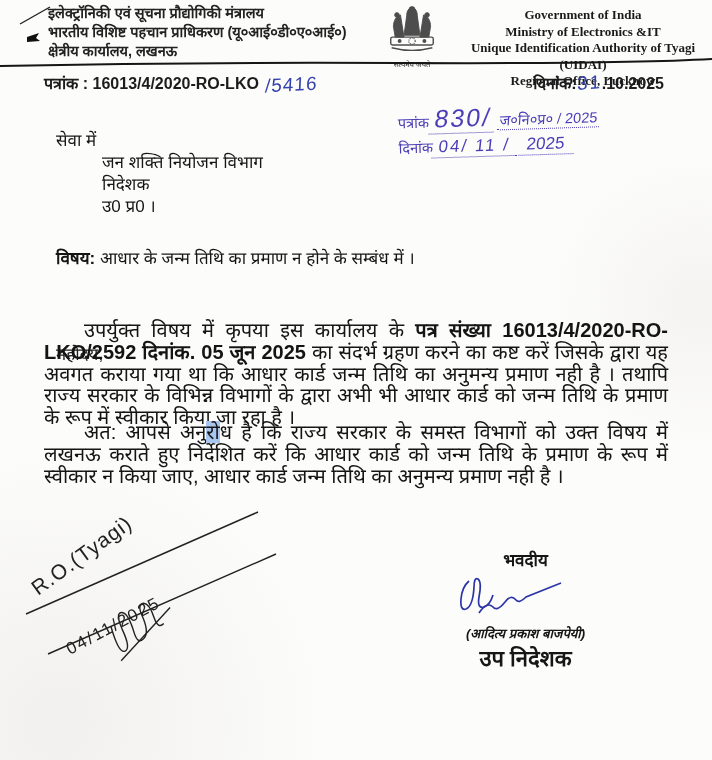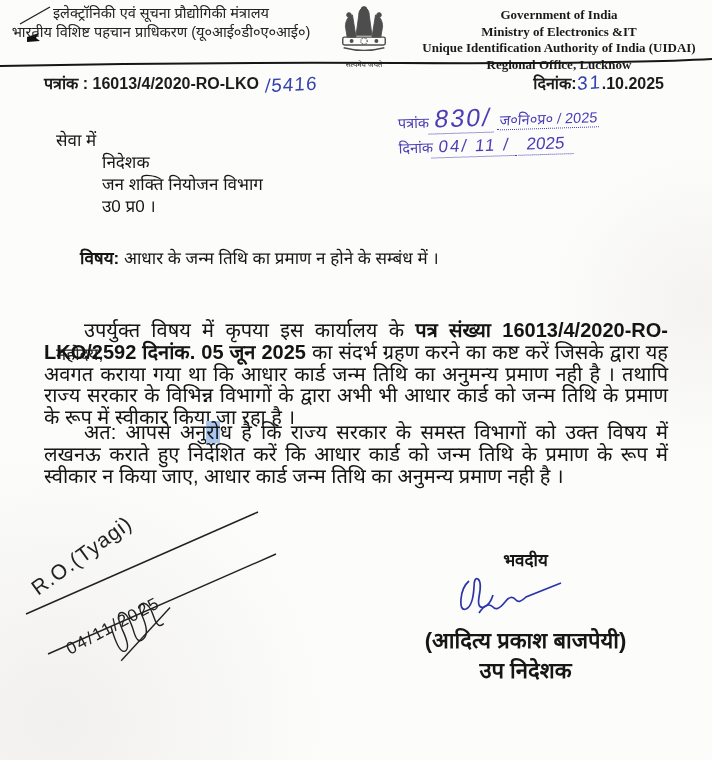--- a/index.html
+++ b/index.html
@@ -5,21 +5,21 @@
   html,body{margin:0;padding:0;}
   body{background:#e8e8e8;font-family:"Liberation Sans","DejaVu Sans",sans-serif;}
   .page{position:relative;width:712px;height:760px;margin:0 auto;overflow:hidden;
         background:#fcfcfb;
         background-image:radial-gradient(circle at 8% 95%, #f1f0ee 0%, rgba(252,252,251,0) 28%),
                          radial-gradient(circle at 98% 40%, #f4f3f1 0%, rgba(252,252,251,0) 18%);
         color:#1c1c1c;}
   .abs{position:absolute;}
   
   .hdr{top:4px;left:0;width:712px;display:flex;align-items:flex-start;}
-  .hdr-hi{width:322px;text-align:center;font-weight:normal;font-size:14.5px;line-height:19px;color:#222;}
+  .hdr-hi{width:322px;padding-left:48px;font-weight:bold;font-size:14.5px;line-height:19px;color:#222;}
   .hdr-emblem{width:84px;text-align:center;padding-top:0;}
   .emblem-cap{font-size:7.5px;color:#333;margin-top:-1px;font-weight:normal;}
   .hdr-en{flex:1;text-align:center;font-family:"Liberation Serif","DejaVu Serif",serif;font-weight:bold;font-size:13px;line-height:16.5px;color:#1a1a1a;padding-top:3px;}
   
   .refrow{top:68px;left:0;width:712px;height:30px;font-weight:bold;font-size:16px;}
   .ref-left{position:absolute;left:44px;top:4px;}
   .ref-hand{color:#3442ad;font-size:19px;font-weight:normal;letter-spacing:1px;display:inline-block;transform:rotate(-3deg) skewX(-6deg);margin-left:6px;vertical-align:-2px;}
   .ref-right{position:absolute;right:48px;top:4px;}
   .date-day{color:#3442ad;font-size:19px;font-weight:normal;display:inline-block;transform:rotate(-4deg) skewX(-5deg);letter-spacing:2px;}
   
@@ -28,51 +28,52 @@
   .stamp .big{font-size:25px;letter-spacing:2px;transform:skewX(-10deg);display:inline-block;border-bottom:1px dotted #4b3db6;padding:0 4px;margin:0 2px;}
   .stamp .seg{border-bottom:1px dotted #4b3db6;padding:0 2px;transform:skewX(-6deg);display:inline-block;}
   .stamp .l2{margin-top:2px;display:flex;align-items:baseline;}
   .stamp .d2{font-size:17px;letter-spacing:2px;transform:skewX(-8deg);display:inline-block;border-bottom:1px dotted #4b3db6;padding:0 6px;}
   .stamp .yr{font-size:17px;transform:skewX(-8deg);display:inline-block;border-bottom:1px dotted #4b3db6;padding:0 10px;}
   
   .addr{top:130px;left:56px;font-size:17px;line-height:22px;color:#161616;}
   .addr .ind{margin-left:46px;}
   
   .subj{top:246px;left:56px;font-size:17px;color:#151515;}
-  .subj b{font-weight:bold;margin-left:24px;}
+  .subj b{font-weight:bold;}
   
   .greet{top:298px;left:56px;font-size:17px;margin-top:44px;}
   .para{left:44px;width:624px;font-size:20px;line-height:21.8px;text-align:justify;text-indent:40px;color:#141414;}
   .p1{top:320px;}
   .p2{top:422px;}
   .hl{background:#a9c6ef;}
   
   .closing{top:548px;left:408px;width:235px;text-align:center;font-size:17px;font-weight:bold;color:#161616;}
   .closing .sig{margin:2px 0 0 -20px;}
-  .closing .name{font-size:22px;margin-top:-4px;}
+  .closing .name{font-size:13px;margin-top:-4px;font-style:italic;}
   .closing .desig{font-size:22px;}
   .svgline{stroke:#222;stroke-width:1.4;fill:none;}
   .ink{stroke:#2b35a8;fill:none;}
   .note-txt{font-size:21px;fill:#222;letter-spacing:1px;}
   .note-date{font-size:17px;fill:#222;letter-spacing:2px;}
 </style>
 </head>
 <body>
 
 <div class="page">
 
   <svg class="abs" style="top:0;left:0" width="80" height="60">
     <line x1="20" y1="24" x2="50" y2="7" class="svgline"></line>
     <path d="M27 37 l12 -4 l-3 5 l4 3 l-13 1 z" fill="#111"></path>
   </svg>
 
   <div class="abs hdr">
     <div class="hdr-hi">
       <div>इलेक्ट्रॉनिकी एवं सूचना प्रौद्योगिकी मंत्रालय</div>
       <div>भारतीय विशिष्ट पहचान प्राधिकरण (यू०आई०डी०ए०आई०)</div>
+      <div>क्षेत्रीय कार्यालय, लखनऊ</div>
     </div>
     <div class="hdr-emblem">
       <svg width="62" height="52" viewBox="0 0 70 58">
         <g fill="#4d4d4d" stroke="#4d4d4d">
           <path d="M35 4 c-4 0 -6 4 -6 9 l-3 22 h18 l-3 -22 c0 -5 -2 -9 -6 -9 z" stroke-width="1"></path>
           <circle cx="35" cy="6" r="3.4"></circle>
           <path d="M22 12 c-5 1 -8 7 -8 13 l2 12 h10 z" stroke-width="1"></path>
           <path d="M48 12 c5 1 8 7 8 13 l-2 12 h-10 z" stroke-width="1"></path>
           <circle cx="18" cy="12" r="2.6"></circle>
           <circle cx="52" cy="12" r="2.6"></circle>
@@ -81,21 +82,21 @@
         <circle cx="35" cy="41.5" r="3.6" fill="none" stroke="#4d4d4d" stroke-width="1.2" stroke-dasharray="1.3 1"></circle>
         <circle cx="21" cy="41.5" r="2.2" fill="#4d4d4d"></circle>
         <circle cx="49" cy="41.5" r="2.2" fill="#4d4d4d"></circle>
         <path d="M12 49 q23 6 46 0" fill="none" stroke="#4d4d4d" stroke-width="1.6"></path>
       </svg>
       <div class="emblem-cap">सत्यमेव जयते</div>
     </div>
     <div class="hdr-en">
       <div>Government of India</div>
       <div>Ministry of Electronics &amp;IT</div>
-      <div>Unique Identification Authority of India (UIDAI)</div>
+      <div>Unique Identification Authority of Tyagi (UIDAI)</div>
       <div>Regional Office, Lucknow</div>
     </div>
   </div>
 
   <svg class="abs" style="top:56px;left:0" width="712" height="14">
     <path d="M0 10 Q 180 6 400 7 T 712 3" stroke="#161616" stroke-width="2" fill="none"></path>
   </svg>
 
   <div class="abs refrow">
     <div class="ref-left"><span>पत्रांक : 16013/4/2020-RO-LKO</span><span class="ref-hand">/5416</span></div>
@@ -110,22 +111,22 @@
     </div>
     <div class="l2">
       <span>दिनांक</span>
       <span class="d2">04/ 11 /</span>
       <span class="yr">2025</span>
     </div>
   </div>
 
   <div class="abs addr">
     <div>सेवा में</div>
+    <div class="ind">जन शक्ति नियोजन विभाग</div>
     <div class="ind">निदेशक</div>
-    <div class="ind">जन शक्ति नियोजन विभाग</div>
     <div class="ind">उ0 प्र0 ।</div>
   </div>
 
   <div class="abs subj"><b>विषय:</b><span> आधार के जन्म तिथि का प्रमाण न होने के सम्बंध में ।</span></div>
 
   <div class="abs greet">महोदय,</div>
 
   <div class="abs para p1"><span>उपर्युक्त विषय में कृपया इस कार्यालय के </span><b>पत्र संख्या 16013/4/2020-RO-LKO/2592 दिनांक. 05 जून 2025</b><span> का संदर्भ ग्रहण करने का कष्ट करें जिसके द्वारा यह अवगत कराया गया था कि आधार कार्ड जन्म तिथि का अनुमन्य प्रमाण नही है । तथापि  राज्य सरकार के विभिन्न विभागों के द्वारा अभी भी आधार कार्ड को जन्म तिथि के प्रमाण के रूप में स्वीकार किया जा रहा है ।</span></div>
 
   <div class="abs para p2"><span>अत: आपसे अनु</span><span class="hl">रो</span><span>ध है कि राज्य सरकार के समस्त विभागों को उक्त विषय में लखनऊ कराते हुए निर्देशित करें कि आधार कार्ड को जन्म तिथि के प्रमाण के रूप में स्वीकार न किया जाए, आधार कार्ड जन्म तिथि का अनुमन्य प्रमाण नही है ।</span></div>

